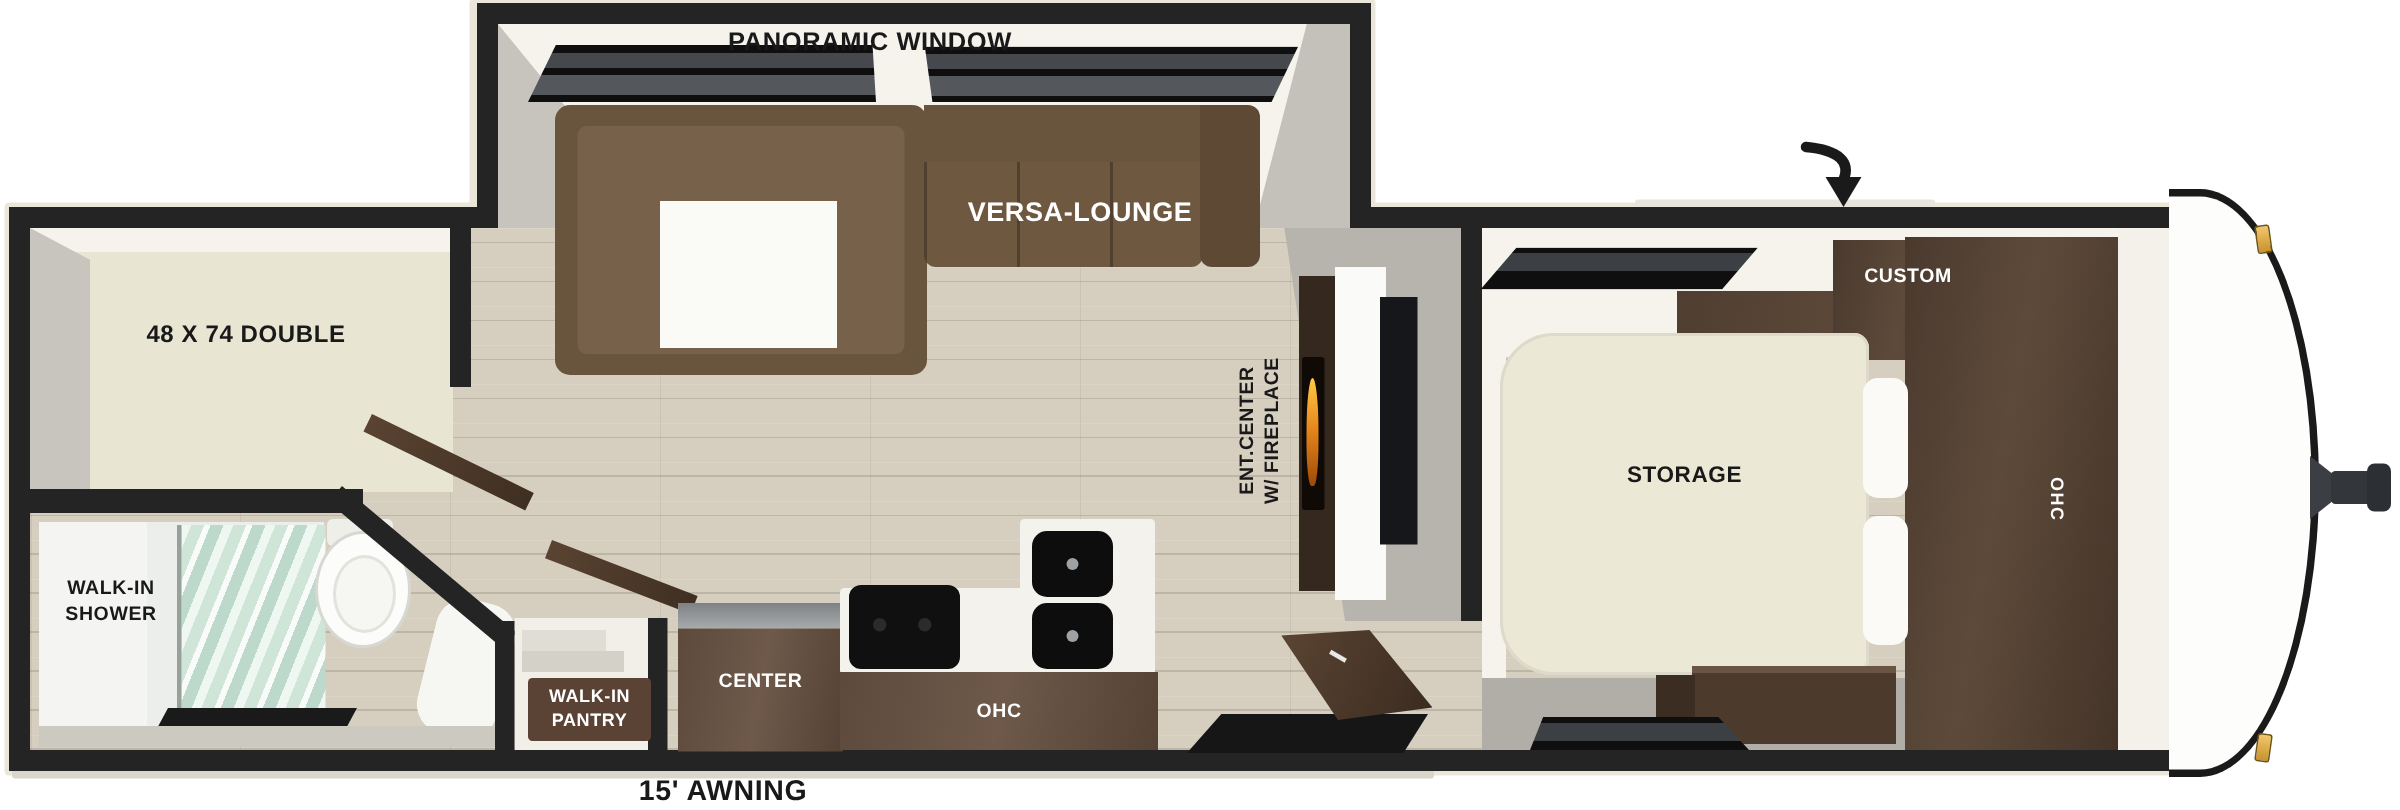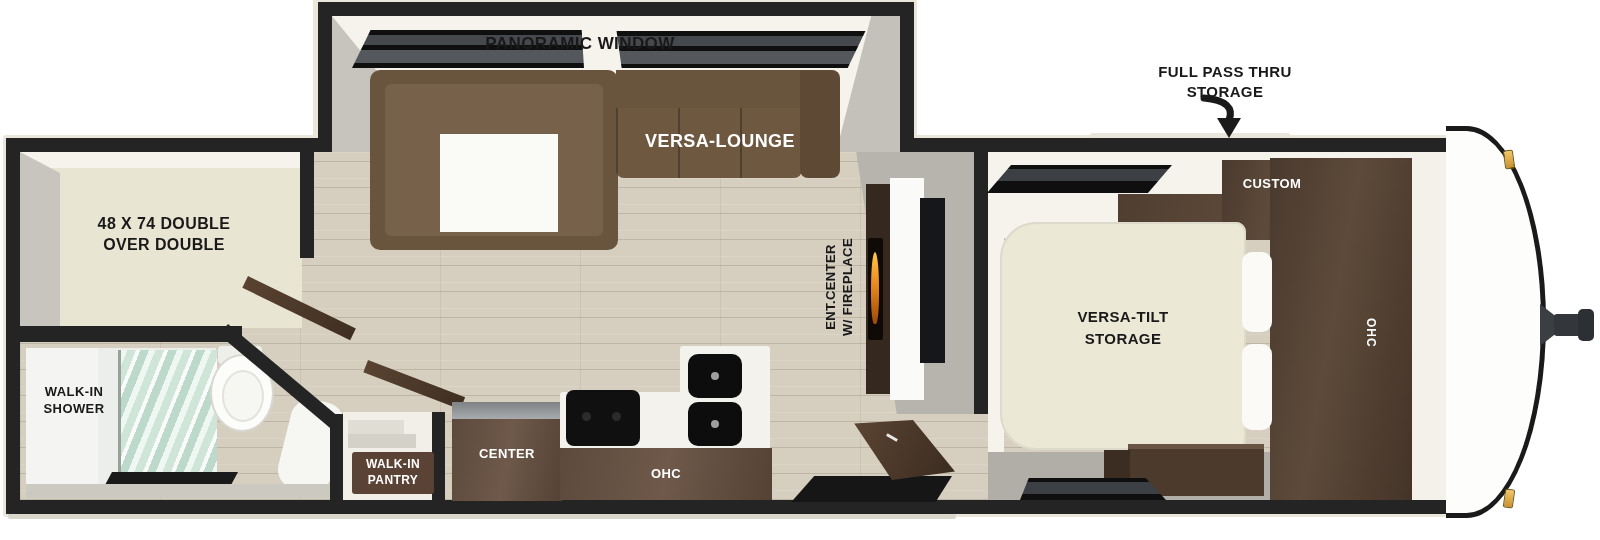--- a/index.html
+++ b/index.html
@@ -44,21 +44,20 @@
   <div class="abs win" style="left:352px;top:30px;width:232px;height:38px;clip-path:polygon(8% 0,99% 0,100% 100%,0 100%)"></div>
   <div class="abs win" style="left:614px;top:31px;width:254px;height:37px;clip-path:polygon(1% 0,99% 0,92% 100%,3% 100%)"></div>
 
   <div class="abs wood" style="left:20px;top:152px;width:1428px;height:348px"></div>
 
   <div class="abs" style="left:20px;top:152px;width:282px;height:176px;background:#e9e5d3"></div>
   <div class="abs whitewall" style="left:20px;top:152px;width:282px;height:16px"></div>
   <div class="abs" style="left:20px;top:152px;width:40px;height:176px;background:#c7c5bd;clip-path:polygon(0 0,100% 12%,100% 100%,0 100%)"></div>
   <div class="lbl" style="left:48px;top:214px;width:232px;font-size:16px">
     <span>48 X 74 DOUBLE</span>
-    <span>OVER DOUBLE</span>
   </div>
   <div class="abs wall" style="left:300px;top:152px;width:14px;height:106px"></div>
   <div class="abs wall" style="left:20px;top:326px;width:222px;height:16px"></div>
 
   <div class="abs" style="left:26px;top:348px;width:190px;height:144px;background:#eceeec"></div>
   <div class="abs" style="left:26px;top:348px;width:72px;height:144px;background:#f4f5f3"></div>
   <div class="abs glass" style="left:118px;top:350px;width:96px;height:140px"></div>
   <div class="lbl" style="left:28px;top:384px;width:92px;font-size:13px">
     <span>WALK-IN</span>
     <span>SHOWER</span>
@@ -128,21 +127,20 @@
   <div class="abs cab" style="left:1270px;top:158px;width:142px;height:342px"></div>
   <div class="abs" style="left:1330px;top:158px;width:82px;height:342px;background:linear-gradient(100deg,#5f4c3e,#70594a 55%,#55443六)"></div>
   <div class="lbl w" style="left:1202px;top:176px;width:140px;font-size:13px">
     <span>CUSTOM</span>
   </div>
   <div class="lbl w" style="left:1348px;top:300px;width:30px;height:66px;font-size:12px;writing-mode:vertical-rl;letter-spacing:1px">
     <span style="display:inline">OHC</span>
   </div>
   <div class="abs" style="left:1000px;top:222px;width:246px;height:228px;background:#ece8d6;border-radius:36px 10px 10px 36px;box-shadow:inset 0 0 0 2px #dedacb"></div>
   <div class="lbl" style="left:1020px;top:306px;width:206px;font-size:15px;line-height:1.45">
-    <span>VERSA-TILT</span>
     <span>STORAGE</span>
   </div>
   <div class="abs" style="left:1242px;top:252px;width:30px;height:80px;background:#fbfaf6;border-radius:10px"></div>
   <div class="abs" style="left:1242px;top:344px;width:30px;height:86px;background:#fbfaf6;border-radius:10px"></div>
   <div class="abs" style="left:1128px;top:444px;width:136px;height:52px;background:linear-gradient(180deg,#6a5443 0 5px,#4c3a2d 5px);"></div>
   <div class="abs" style="left:1104px;top:450px;width:26px;height:42px;background:#3c2d22"></div>
   <div class="abs winS" style="left:1020px;top:478px;width:146px;height:22px;clip-path:polygon(6% 0,86% 0,100% 100%,0 100%)"></div>
   <div class="abs" style="left:1412px;top:152px;width:36px;height:348px;background:#f3f1ea"></div>
 
   <div class="abs sofa" style="left:370px;top:70px;width:248px;height:180px;border-radius:10px"></div>
@@ -156,26 +154,25 @@
     <span>VERSA-LOUNGE</span>
   </div>
 
   <div class="abs" style="left:1446px;top:126px;width:100px;height:392px;background:#fdfdfb;border:5px solid #1a1a1a;border-left:none;border-radius:0 85px 85px 0 / 0 210px 210px 0;box-sizing:border-box"></div>
   <div class="abs" style="left:1504px;top:150px;width:8px;height:17px;background:linear-gradient(180deg,#f1c76a,#c8922e);border:1px solid #6f5414;border-radius:2px;transform:rotate(-8deg)"></div>
   <div class="abs" style="left:1504px;top:489px;width:8px;height:17px;background:linear-gradient(180deg,#f1c76a,#c8922e);border:1px solid #6f5414;border-radius:2px;transform:rotate(8deg)"></div>
   <div class="abs" style="left:1540px;top:304px;width:16px;height:42px;background:#3b3e43;clip-path:polygon(0 0,100% 30%,100% 70%,0 100%)"></div>
   <div class="abs" style="left:1554px;top:314px;width:28px;height:22px;background:#33363b;border-radius:3px"></div>
   <div class="abs" style="left:1578px;top:309px;width:16px;height:32px;background:#2c2f34;border-radius:5px"></div>
 
-  <div class="lbl" style="left:430px;top:33px;width:300px;font-size:17px">
+  <div class="lbl" style="left:430px;top:17px;width:300px;font-size:17px">
     <span>PANORAMIC WINDOW</span>
-  </div>
-  <div class="lbl" style="left:1125px;top:62px;width:200px;font-size:15px">
-    <span>FULL PASS THRU</span>
-    <span>STORAGE</span>
   </div>
   <div class="abs" style="left:1090px;top:133px;width:200px;height:5px;background:#e8e5dc;border-radius:2px"></div>
   <svg class="abs" style="left:1196px;top:94px;width:52px;height:46px" viewBox="0 0 52 46">
     <path d="M8 4 C30 6 38 14 33 26" stroke="#1a1a1a" stroke-width="7" fill="none" stroke-linecap="round"></path>
     <polygon points="21,24 45,24 33,44" fill="#1a1a1a"></polygon>
   </svg>
+  <div class="lbl" style="left:382px;top:516px;width:200px;font-size:19px">
+    <span>15' AWNING</span>
+  </div>
 
 </div>
 
 </body></html>

